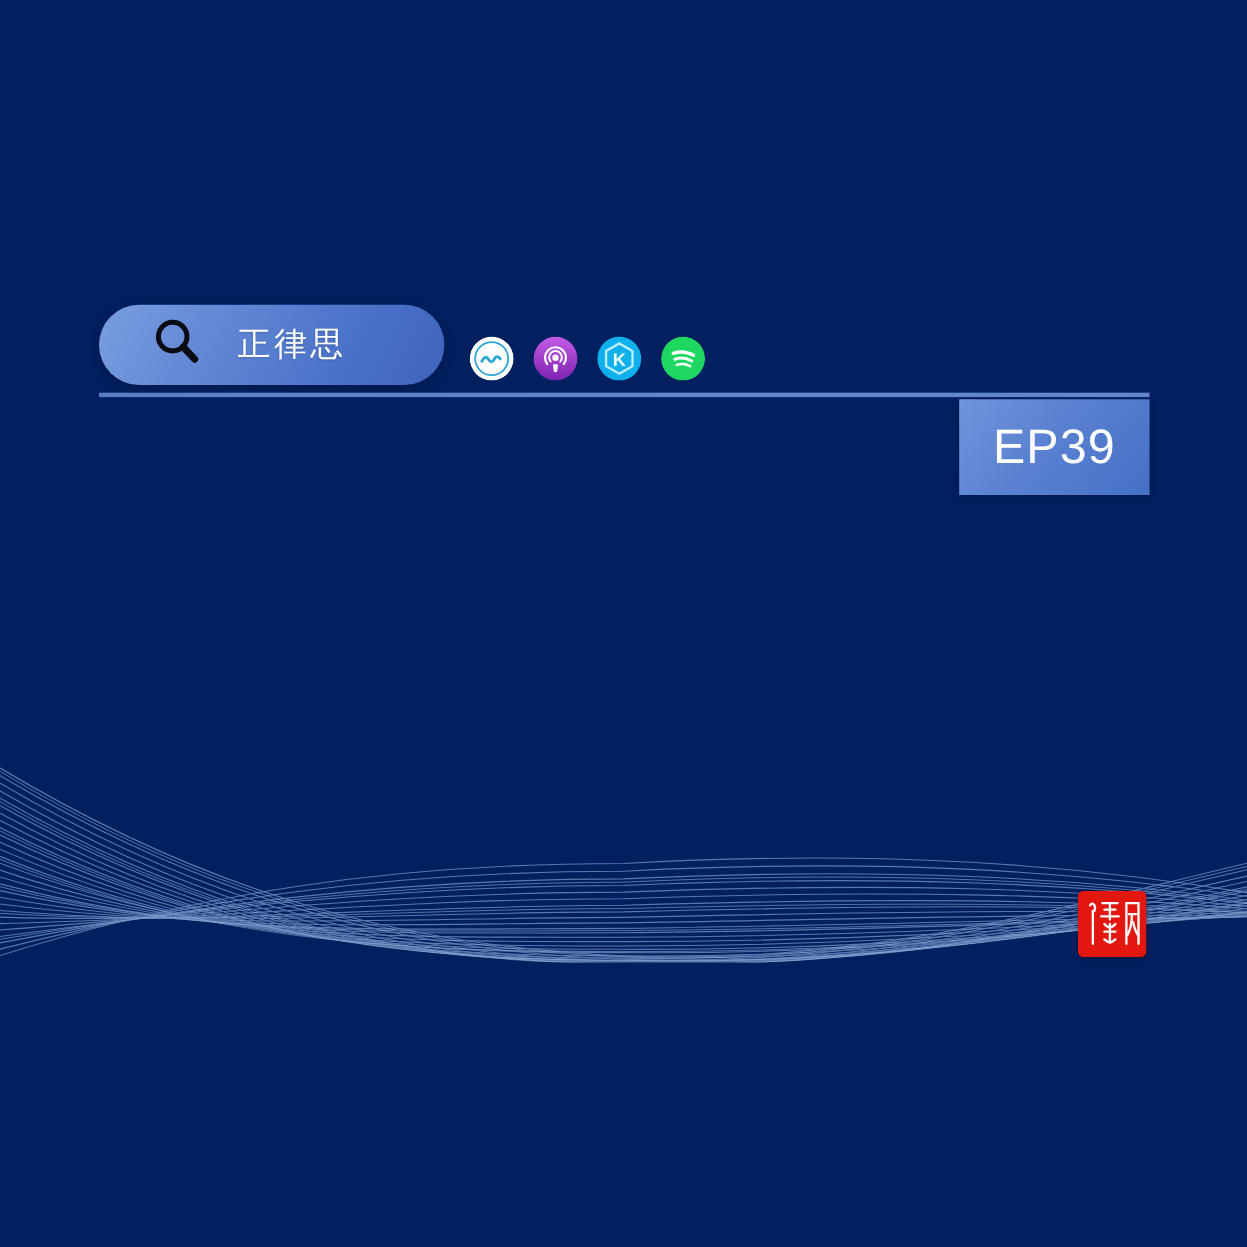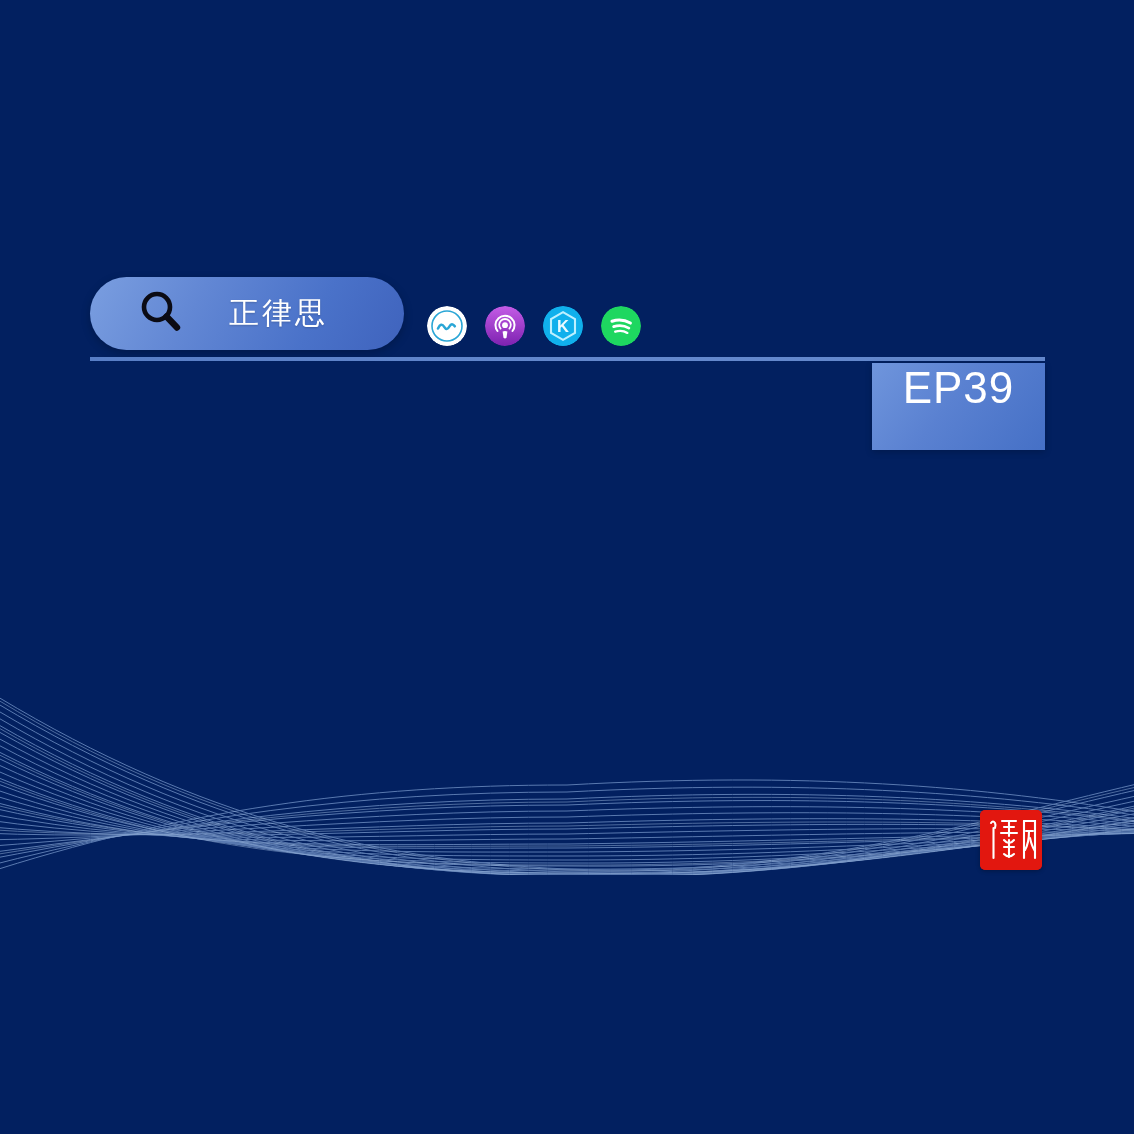--- a/index.html
+++ b/index.html
@@ -30,21 +30,21 @@
     display: flex;
     align-items: center;
     padding-left: 48px;
     box-sizing: border-box;
   }
   #search-icon { flex: 0 0 auto; display: block; }
   #search-label {
     color: #ffffff;
     font-size: 30px;
     letter-spacing: 3px;
-    margin-left: 45px;
+    margin-left: 32px;
     white-space: nowrap;
     text-shadow: 0 1px 2px rgba(0,0,0,0.18);
   }
 
   
   #platform-icons {
     position: absolute;
     left: 427px;
     top: 306px;
     display: flex;
@@ -69,21 +69,21 @@
     opacity: .92;
   }
   #ep-badge {
     position: absolute;
     left: 872px;
     top: 363px;
     width: 173px;
     height: 87px;
     background: linear-gradient(128deg, #6f95dc 0%, #5a81d1 45%, #4570c6 100%);
     display: flex;
-    align-items: flex-start;
+    align-items: center;
     justify-content: center;
     box-shadow: 0 2px 7px rgba(0,0,0,0.2);
   }
   #ep-badge-label {
     color: #ffffff;
     font-size: 44px;
     letter-spacing: 1px;
     font-weight: 400;
   }
 

